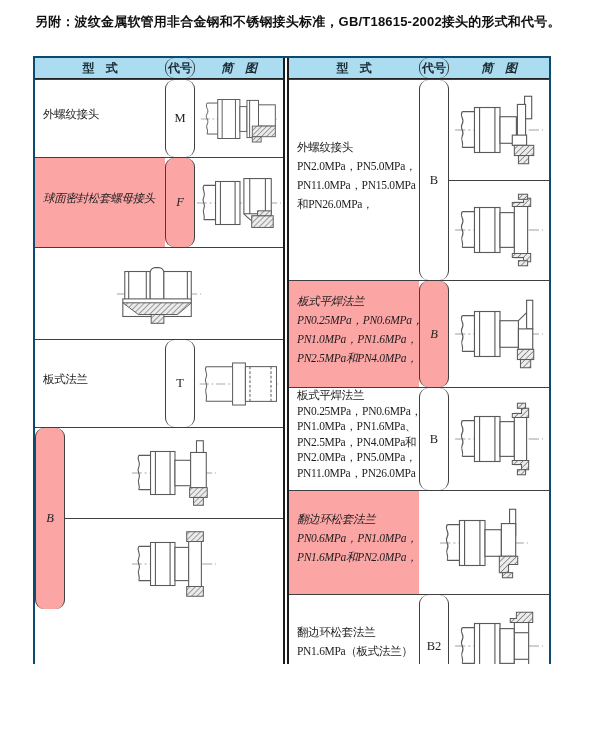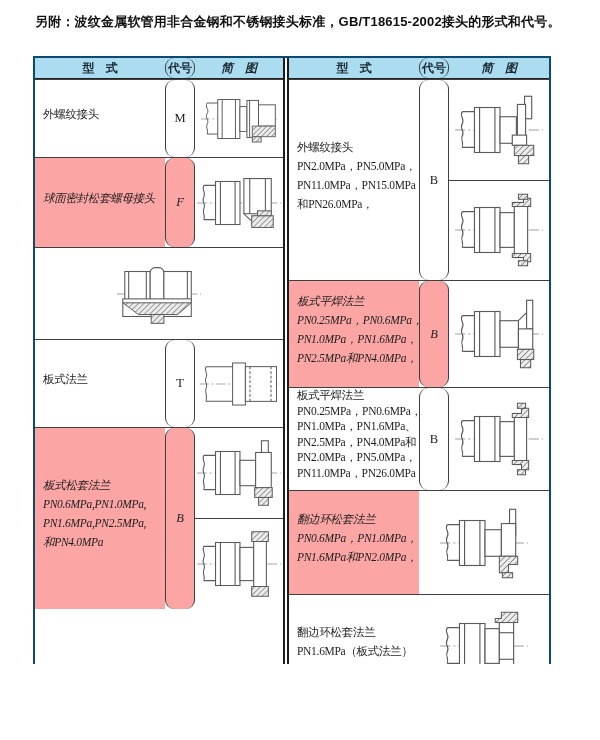--- a/index.html
+++ b/index.html
@@ -137,24 +137,20 @@
             <rect class="fw" x="38" y="12" width="14" height="46"></rect>
             <rect class="fw" x="52" y="16" width="34" height="38"></rect>
             <line class="ln dsh" x1="57" y1="16" x2="57" y2="54"></line>
             <line class="ln dsh" x1="80" y1="16" x2="80" y2="54"></line>
           </svg>
         </div>
           </div>
       </div>
 
       <div class="row hl" style="height:182px">
-        <div class="cell c-type">板式松套法兰
-PN0.6MPa,PN1.0MPa,
-PN1.6MPa,PN2.5MPa,
-和PN4.0MPa</div>
         <div class="cell c-code">B</div>
         <div class="cell c-diag">
           <div class="sub">
             <svg class="d" width="88" height="74" viewBox="0 0 90 70">
               <use href="#cl"></use>
                 <use href="#hose"></use>
               <rect class="fw" x="46" y="22" width="16" height="26"></rect>
               <rect class="fw" x="68" y="2" width="7" height="22"></rect>
               <rect class="fw" x="62" y="14" width="16" height="36"></rect>
               <rect class="ht" x="61" y="50" width="18" height="10"></rect>
@@ -279,20 +275,21 @@
             <path class="ht" d="M60 48 h18 v8 h-9 v8 h-9 z"></path>
             <rect class="ht" x="63" y="64" width="10" height="5"></rect>
           </svg>
         </div>
           </div>
       </div>
 
       <div class="row" style="height:103px">
         <div class="cell c-type">翻边环松套法兰
 PN1.6MPa（板式法兰）</div>
+        <div class="cell c-code">B2</div>
         <div class="cell c-diag">
             <div class="sub">
           <svg class="d" width="92" height="80" viewBox="0 0 90 70">
             <use href="#cl"></use>
                 <use href="#hose"></use>
             <rect class="fw" x="46" y="18" width="14" height="34"></rect>
             <rect class="fw" x="60" y="12" width="14" height="46"></rect>
             <path class="ht" d="M56 12 h22 v-10 h-16 v6 h-6 z"></path>
             <path class="ht" d="M56 58 h22 v10 h-16 v-6 h-6 z"></path>
             <line class="ln" x1="60" y1="22" x2="74" y2="22"></line>

